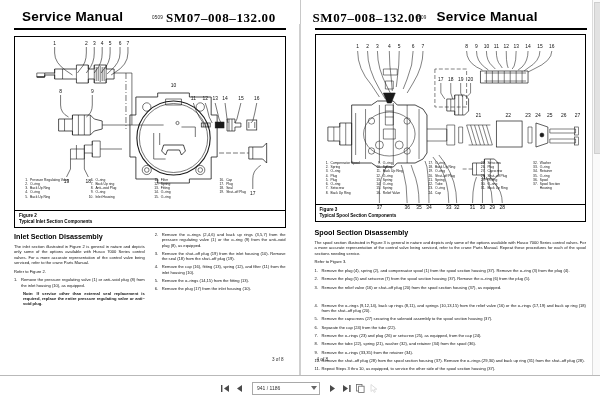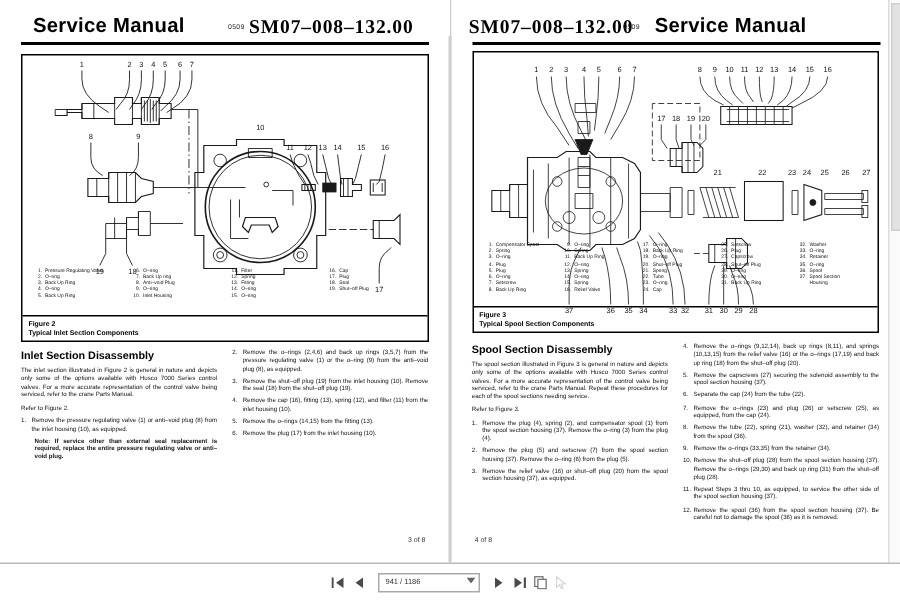--- a/index.html
+++ b/index.html
@@ -45,21 +45,21 @@
   .pcol .prow{font-size:3.3px;line-height:4.3px;white-space:nowrap;color:#111;}
   .prow .num{display:inline-block;width:7px;text-align:right;margin-right:2px;}
 
   .figcap{position:absolute;left:0;right:0;bottom:0;border-top:1px solid #000;padding:2px 4px 2px 4px;}
   .figcap .fl{font-size:4.6px;font-weight:bold;line-height:6px;}
   .figcap .fl2{font-size:4.6px;font-weight:bold;line-height:6px;}
 
   
   .body{position:absolute;left:14px;right:14px;display:flex;gap:10px;}
   .L .body{top:232px;justify-content:center;}
-  .R .body{top:228px;}
+  .R .body{top:228px;flex-direction:column;}
   .col{flex:1;}
   .h2{font-size:7.2px;font-weight:bold;margin:0 0 3px 0;line-height:9px;}
   .p{font-size:4.1px;line-height:5.3px;text-align:justify;margin:0 0 3.4px 0;color:#111;}
   .p.nj{text-align:left;}
   .li{position:relative;padding-left:7px;font-size:4.1px;line-height:5.3px;text-align:justify;margin:0 0 3.0px 0;color:#111;}
   .li .mk{position:absolute;left:0;top:0;width:6px;}
   .note{position:relative;margin:0 0 3.4px 9px;font-size:4.1px;line-height:5.3px;font-weight:bold;text-align:justify;color:#111;}
 
   
   .pgno{position:absolute;bottom:14px;font-size:4.6px;color:#333;}

